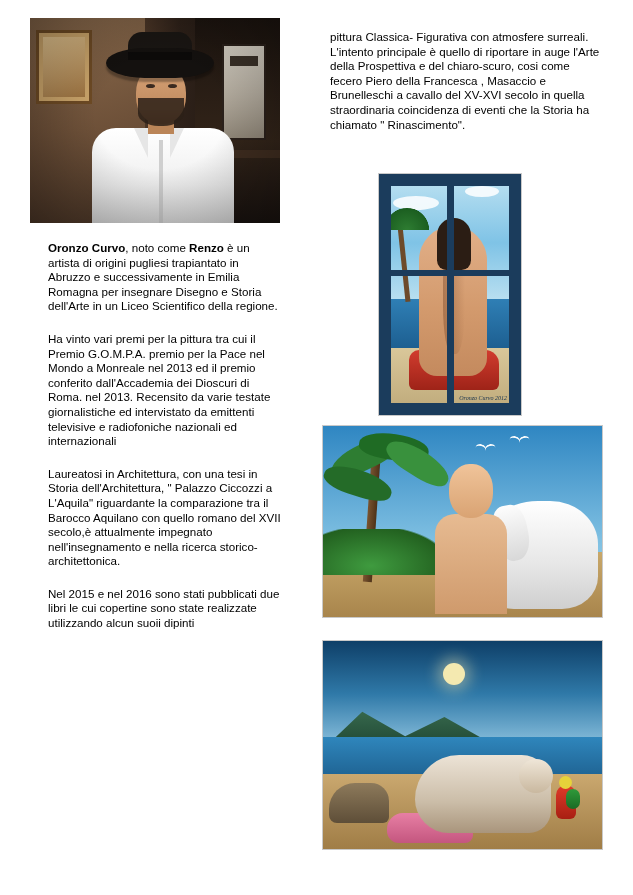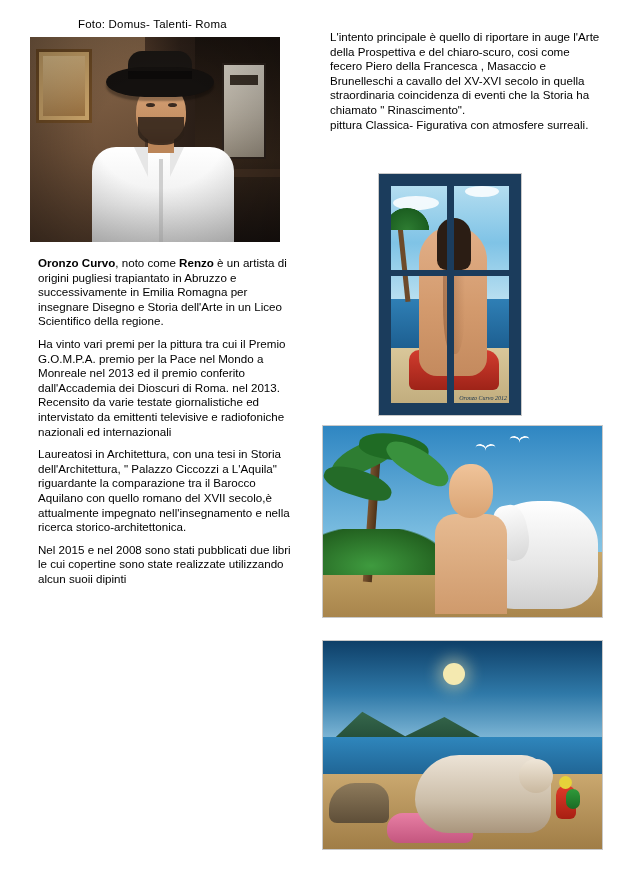--- a/index.html
+++ b/index.html
@@ -145,21 +145,21 @@
     pointer-events:none;
   }
 
   .bio {
     margin-top: 14px;
     font-size: 11.6px;
     line-height: 14.6px;
     text-align: left;
     width: 270px;
   }
-  .bio p { margin: 8px; }
+  .bio p { margin: 18px; }
   .bio b { font-weight: bold; }
 
   
   .col-right {
     position: absolute;
     left: 330px;
     top: 30px;
     width: 275px;
   }
   .intro {
@@ -328,21 +328,20 @@
     background: linear-gradient(180deg,#8d7a5b,#5e4e38); border-radius: 26px 18px 6px 8px;
   }
 </style>
 </head>
 <body>
 
 <div class="page">
 
   <div class="col-left">
 
-    <div class="photo-credit">Foto:  Domus- Talenti- Roma</div>
 
     <div class="portrait">
       <div class="bg"></div>
       <div class="wall-panel"></div>
       <div class="frame1">
           <i></i>
         </div>
       <div class="doorway"></div>
       <div class="poster"></div>
       <div class="shelf"></div>
@@ -358,28 +357,28 @@
       <div class="hat-top"></div>
       <div class="hat"></div>
       <div class="hat-band"></div>
       <div class="shadow"></div>
     </div>
 
     <div class="bio">
       <p><b>Oronzo  Curvo</b>, noto come  <b>Renzo</b> è un artista di origini pugliesi trapiantato in Abruzzo e successivamente in Emilia Romagna per insegnare  Disegno e Storia dell'Arte in un Liceo Scientifico della regione.</p>
       <p>Ha vinto vari premi per la pittura tra cui il Premio G.O.M.P.A. premio per la Pace nel Mondo a Monreale nel 2013 ed il premio conferito dall'Accademia dei Dioscuri di Roma. nel 2013. Recensito da varie testate giornalistiche ed intervistato da emittenti televisive  e radiofoniche nazionali ed internazionali</p>
       <p>Laureatosi in Architettura, con una tesi in Storia dell'Architettura, " Palazzo Ciccozzi a L'Aquila" riguardante la comparazione tra il Barocco Aquilano con quello romano del  XVII secolo,è attualmente impegnato nell'insegnamento e nella ricerca  storico-architettonica.</p>
-      <p>Nel 2015 e nel 2008 sono stati pubblicati due libri le  cui copertine sono state realizzate utilizzando alcun suoii dipinti</p>
+      <p>Nel 2015 e nel 2016 sono stati pubblicati due libri le  cui copertine sono state realizzate utilizzando alcun suoii dipinti</p>
     </div>
   </div>
 
   <div class="col-right">
     <div class="intro">
+      <p>pittura Classica- Figurativa con atmosfere surreali.</p>
       <p>L'intento principale è quello di riportare in auge l'Arte della Prospettiva  e del chiaro-scuro, cosi come fecero  Piero della Francesca , Masaccio e Brunelleschi a cavallo del XV-XVI secolo in quella straordinaria coincidenza di eventi che la Storia ha chiamato " Rinascimento".</p>
-      <p>pittura Classica- Figurativa con atmosfere surreali.</p>
     </div>
   </div>
 
   <div class="art1">
     <div class="sky"></div>
     <div class="cloud c1"></div>
     <div class="cloud c2"></div>
     <div class="sea"></div>
     <div class="beach"></div>
     <div class="palm-trunk"></div>

